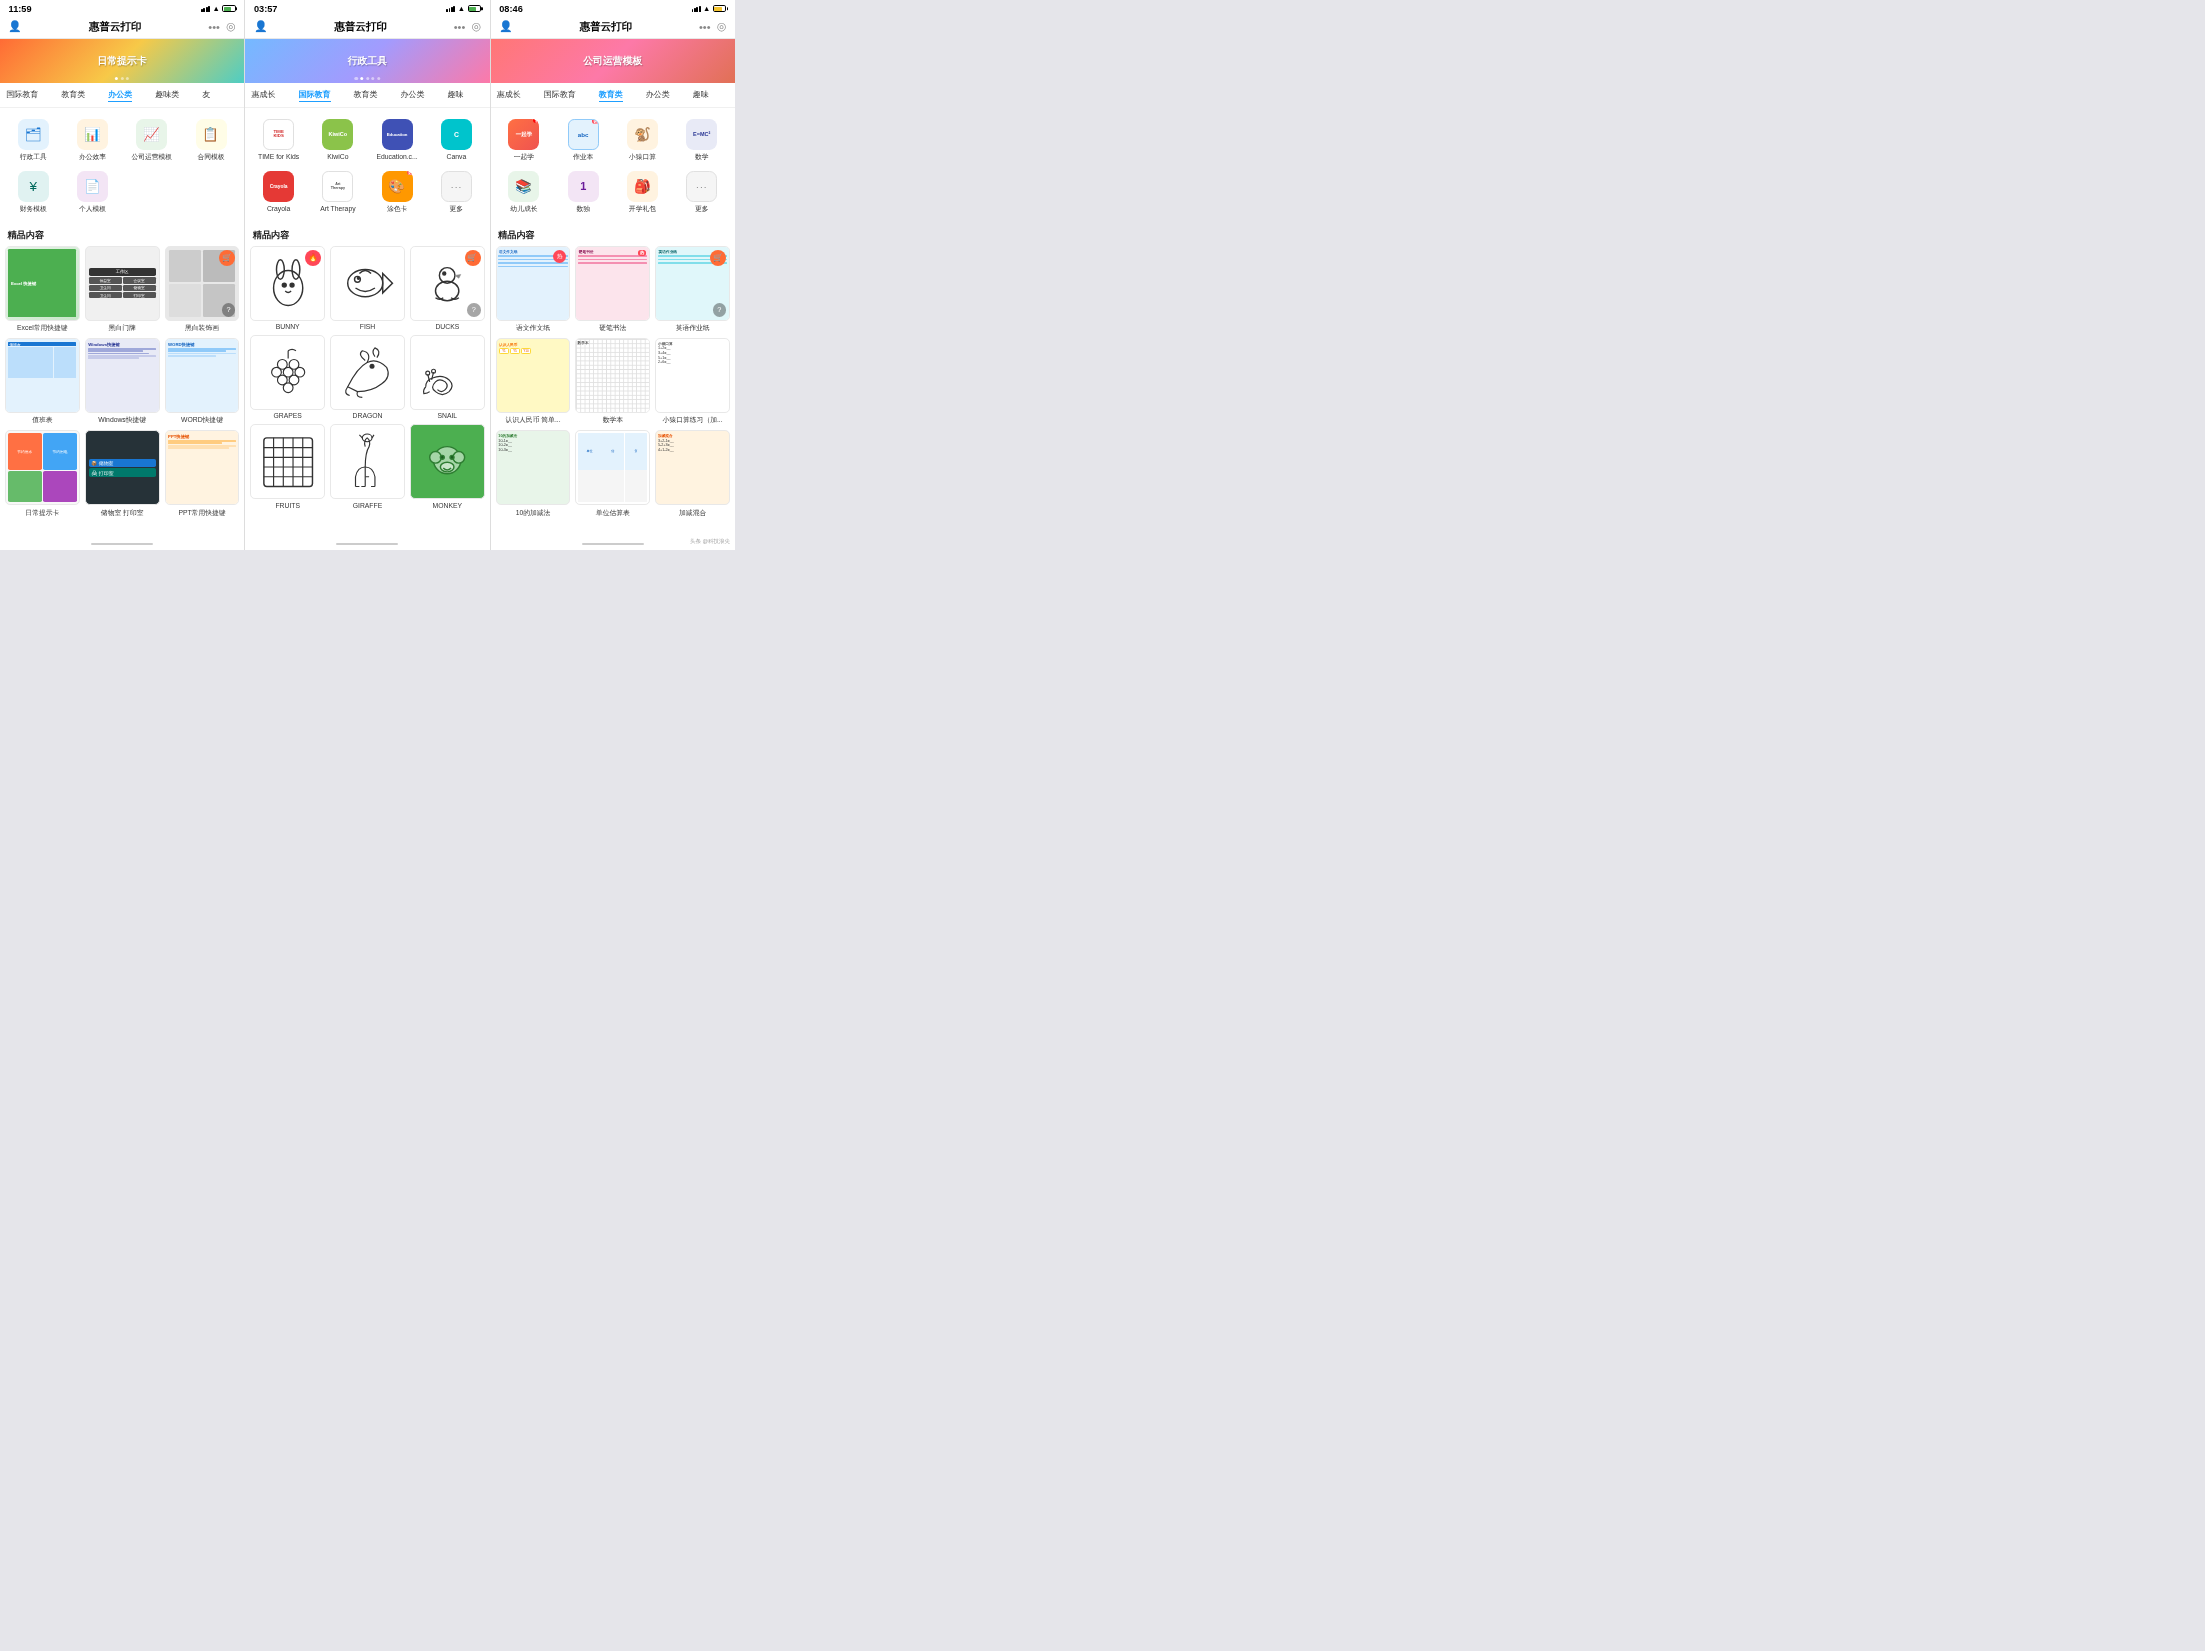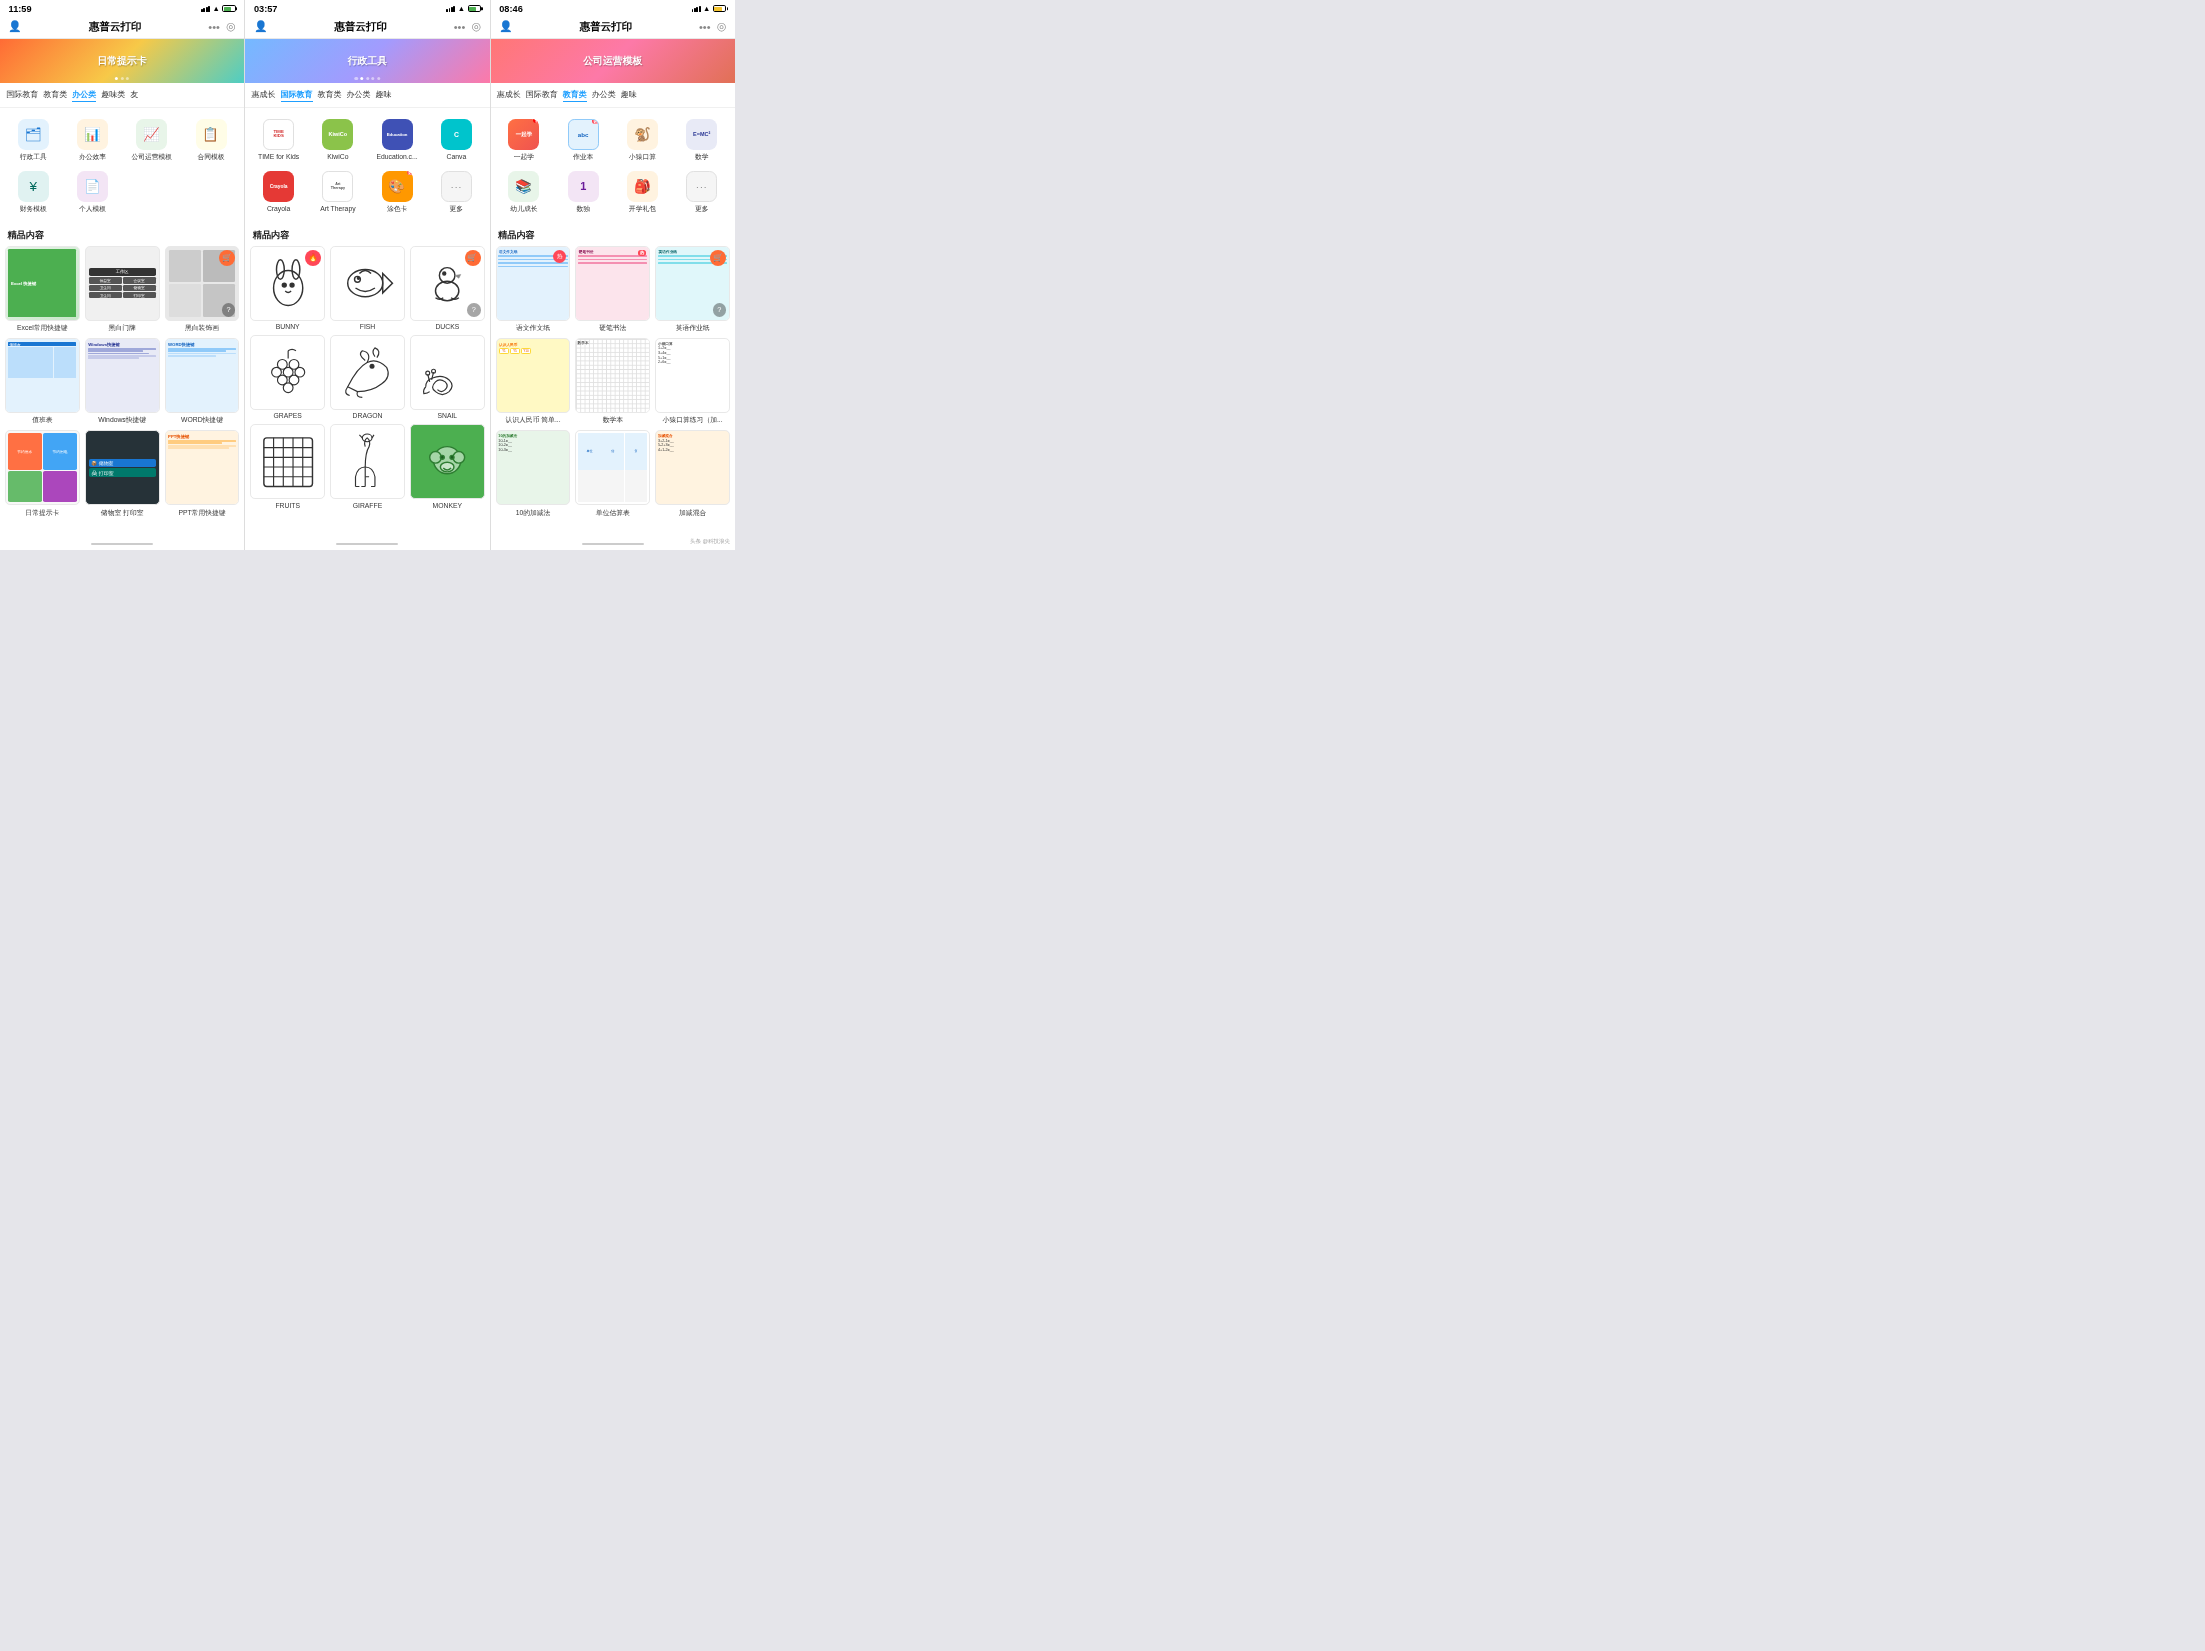--- a/index.html
+++ b/index.html
@@ -124,21 +124,21 @@
       gap: 2.5px;
     }
     .dot { width: 3.1px; height: 3.1px; border-radius: 50%; background: rgba(255,255,255,0.5); }
     .dot.active { background: #fff; }
 
     
     .cat-tabs {
       display: flex;
       overflow-x: auto;
       padding: 4.9px 6.2px;
-      gap: 5px;
+      gap: 23px;
       background: #fff;
       border-bottom: 0.6px solid #f0f0f0;
       scrollbar-width: none;
     }
     .cat-tabs::-webkit-scrollbar { display: none; }
     .cat-tab {
       font-size: 8px;
       color: #333;
       white-space: nowrap;
       padding: 1.2px 0;

